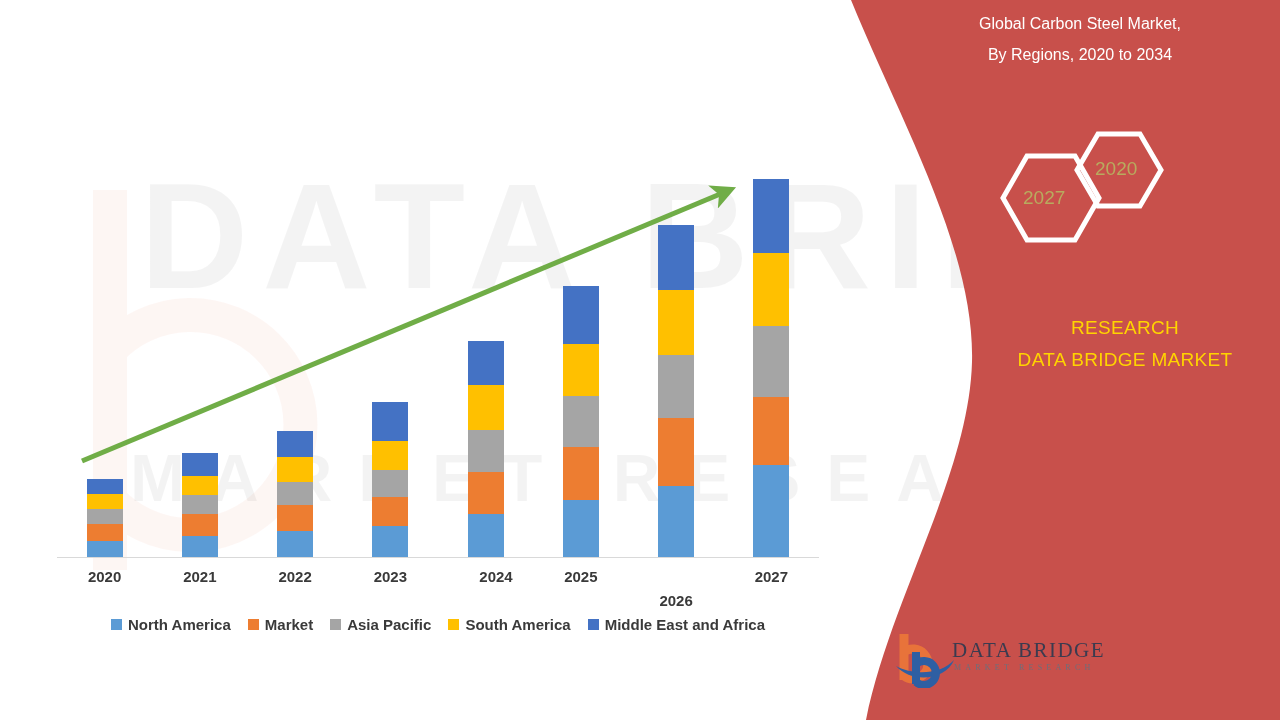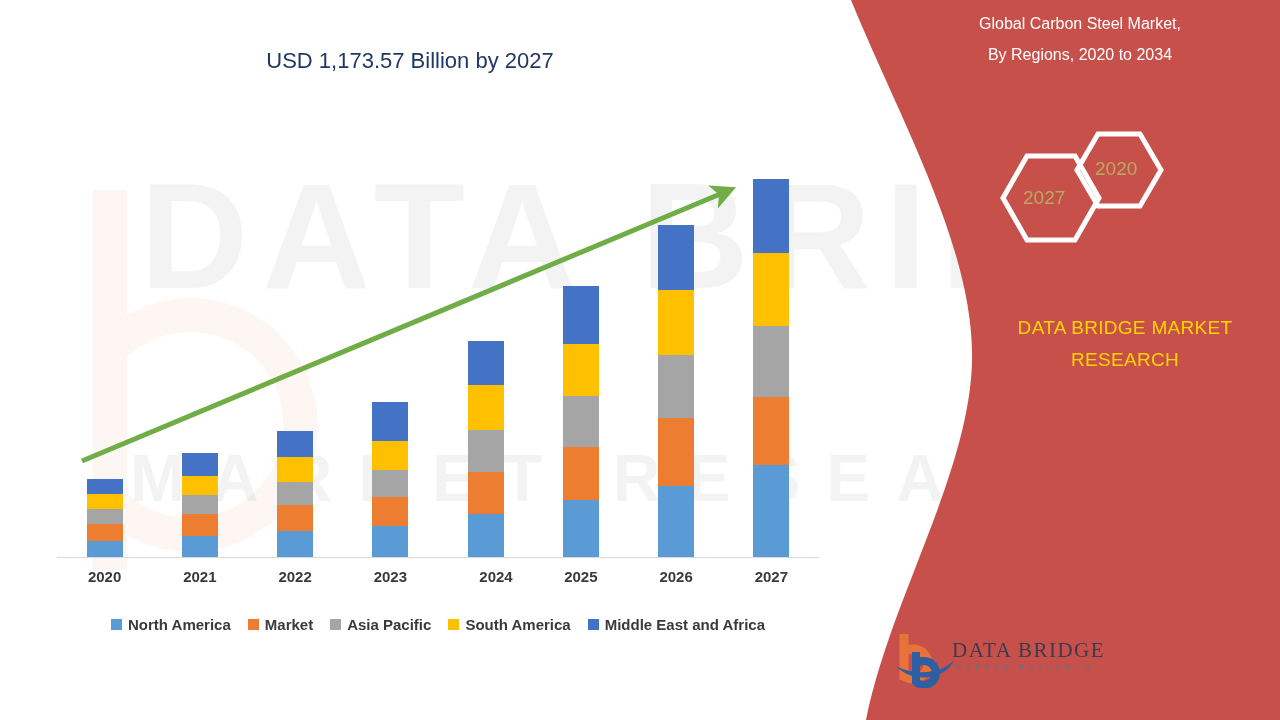--- a/index.html
+++ b/index.html
@@ -172,21 +172,20 @@
 
 <div id="stage">
 
   <svg class="wm-b" viewBox="0 0 330 400">
     <path d="M40 10 L40 390 M40 170 a110 110 0 1 1 0 150" fill="none" stroke="#E8663C" stroke-width="34"></path>
   </svg>
   <div class="wm wm-data">DATA BRIDGE</div>
   <div class="wm wm-market">MARKET RESEARCH</div>
 
   <div class="chart-title">
-    <div>USD 1,173.57 Billion by 2027</div>
   </div>
 
   <div id="plot">
     <div class="axis-line"></div>
   <div class="bar" style="left: 29.625px;">
         <div class="seg" style="height: 16.28px; background: rgb(91, 155, 213);"></div>
         <div class="seg" style="height: 16.28px; background: rgb(237, 125, 49);"></div>
         <div class="seg" style="height: 15.2625px; background: rgb(165, 165, 165);"></div>
         <div class="seg" style="height: 15.2625px; background: rgb(255, 192, 0);"></div>
         <div class="seg" style="height: 15.2625px; background: rgb(68, 114, 196);"></div>
@@ -251,21 +250,21 @@
     <line x1="82" y1="461" x2="725" y2="192" stroke="#70AD47" stroke-width="5" marker-end="url(#ah)"></line>
   </svg>
 
   <div class="xlabels">
       <div class="xlab" style="left: 12.625px;">2020</div>
       <div class="xlab" style="left: 107.875px;">2021</div>
       <div class="xlab" style="left: 203.125px;">2022</div>
       <div class="xlab" style="left: 298.375px;">2023</div>
       <div class="xlab" style="left: 404px;">2024</div>
       <div class="xlab" style="left: 488.875px;">2025</div>
-      <div class="xlab" style="left: 584.125px;">2026</div>
+      <div class="xlab" style="left: 584.125px; margin-top: 24px;">2026</div>
       <div class="xlab" style="left: 679.375px;">2027</div>
     </div>
 
   <div class="legend">
       <div class="leg-item">
         <span class="leg-swatch" style="background: rgb(91, 155, 213);"></span>
         <span class="leg-label">North America</span>
       </div>
       <div class="leg-item">
         <span class="leg-swatch" style="background: rgb(237, 125, 49);"></span>
@@ -297,22 +296,22 @@
   <div id="hexes">
     <svg viewBox="0 0 200 140" width="200" height="140">
       <polygon points="18,70 42,28 90,28 114,70 90,112 42,112" fill="none" stroke="#ffffff" stroke-width="5"></polygon>
       <polygon points="92,42 113,6 155,6 176,42 155,78 113,78" fill="none" stroke="#ffffff" stroke-width="5"></polygon>
     </svg>
     <div class="hex-text" style="left:38px; top:59px;">2027</div>
     <div class="hex-text" style="left:110px; top:30px;">2020</div>
   </div>
 
   <div class="brand">
+    <div>RESEARCH</div>
     <div>DATA BRIDGE MARKET</div>
-    <div>RESEARCH</div>
   </div>
 
   <div id="logo">
     <svg viewBox="0 0 70 58" width="70" height="58">
       <path d="M14 4 L14 50 M14 22 a15 15 0 1 1 0 24" fill="none" stroke="#E8733A" stroke-width="9"></path>
       <path d="M6 36 C22 54 56 50 64 30 C52 44 24 46 6 36 Z" fill="#2E5FA3"></path>
       <path d="M26 22 L26 54 M26 34 a12 12 0 1 1 0 18" fill="none" stroke="#2E5FA3" stroke-width="8"></path>
     </svg>
     <div class="logo-main">DATA BRIDGE</div>
     <div class="logo-sub">MARKET RESEARCH</div>

